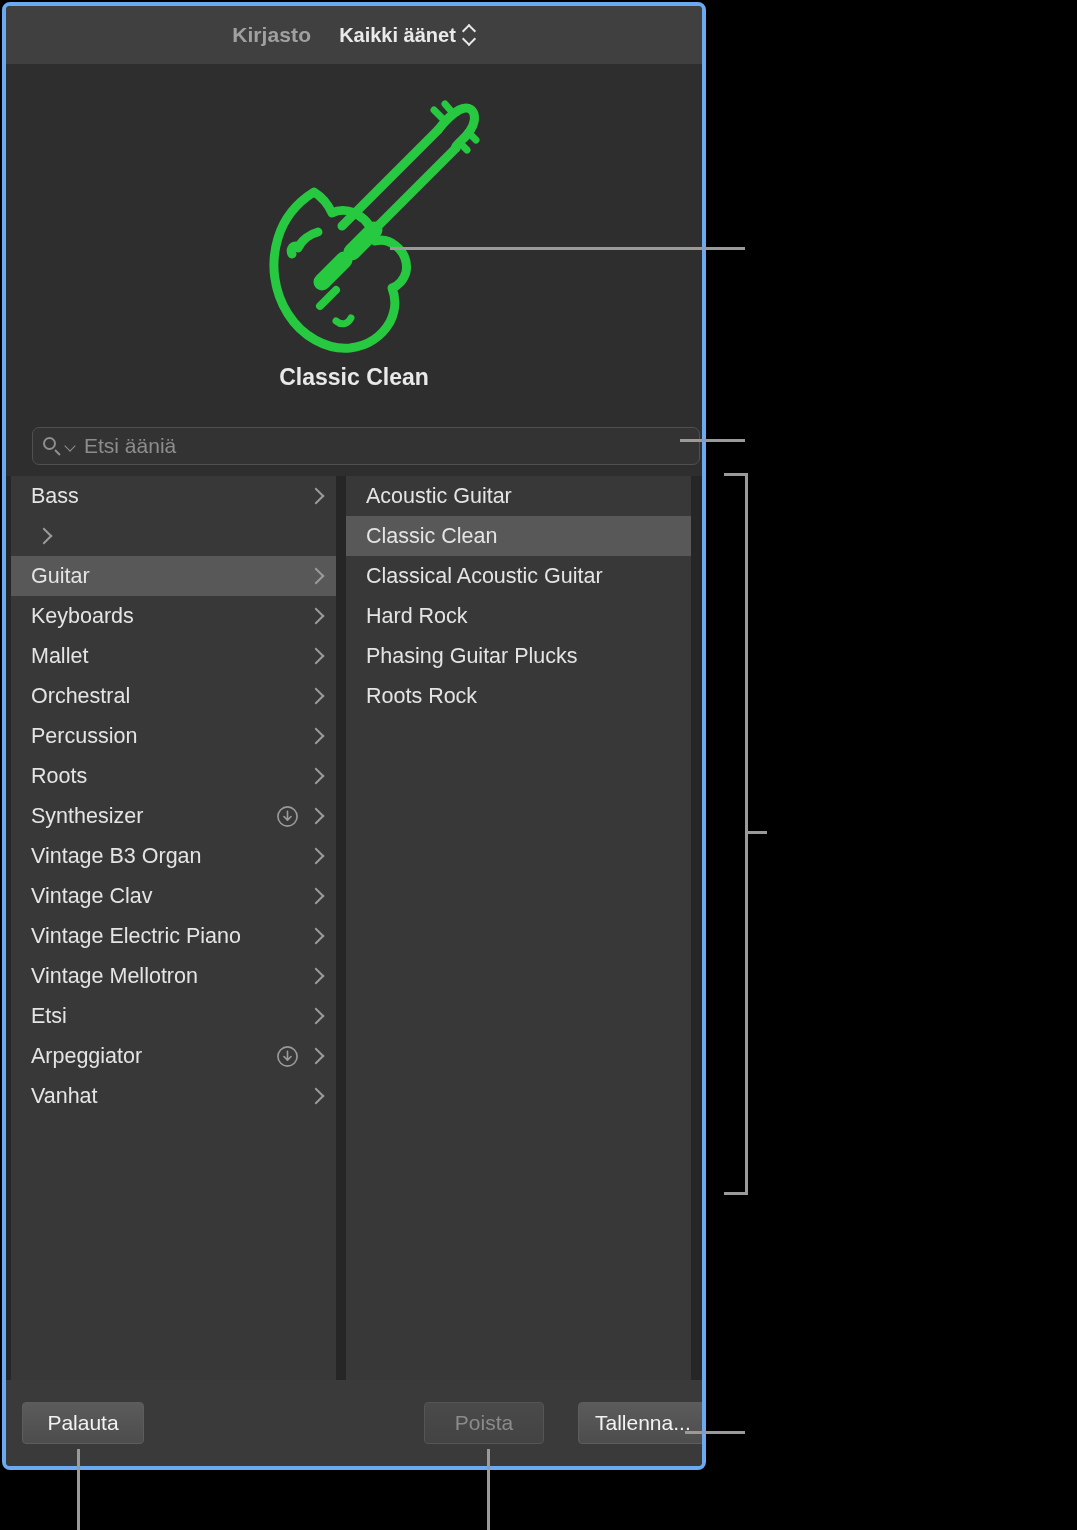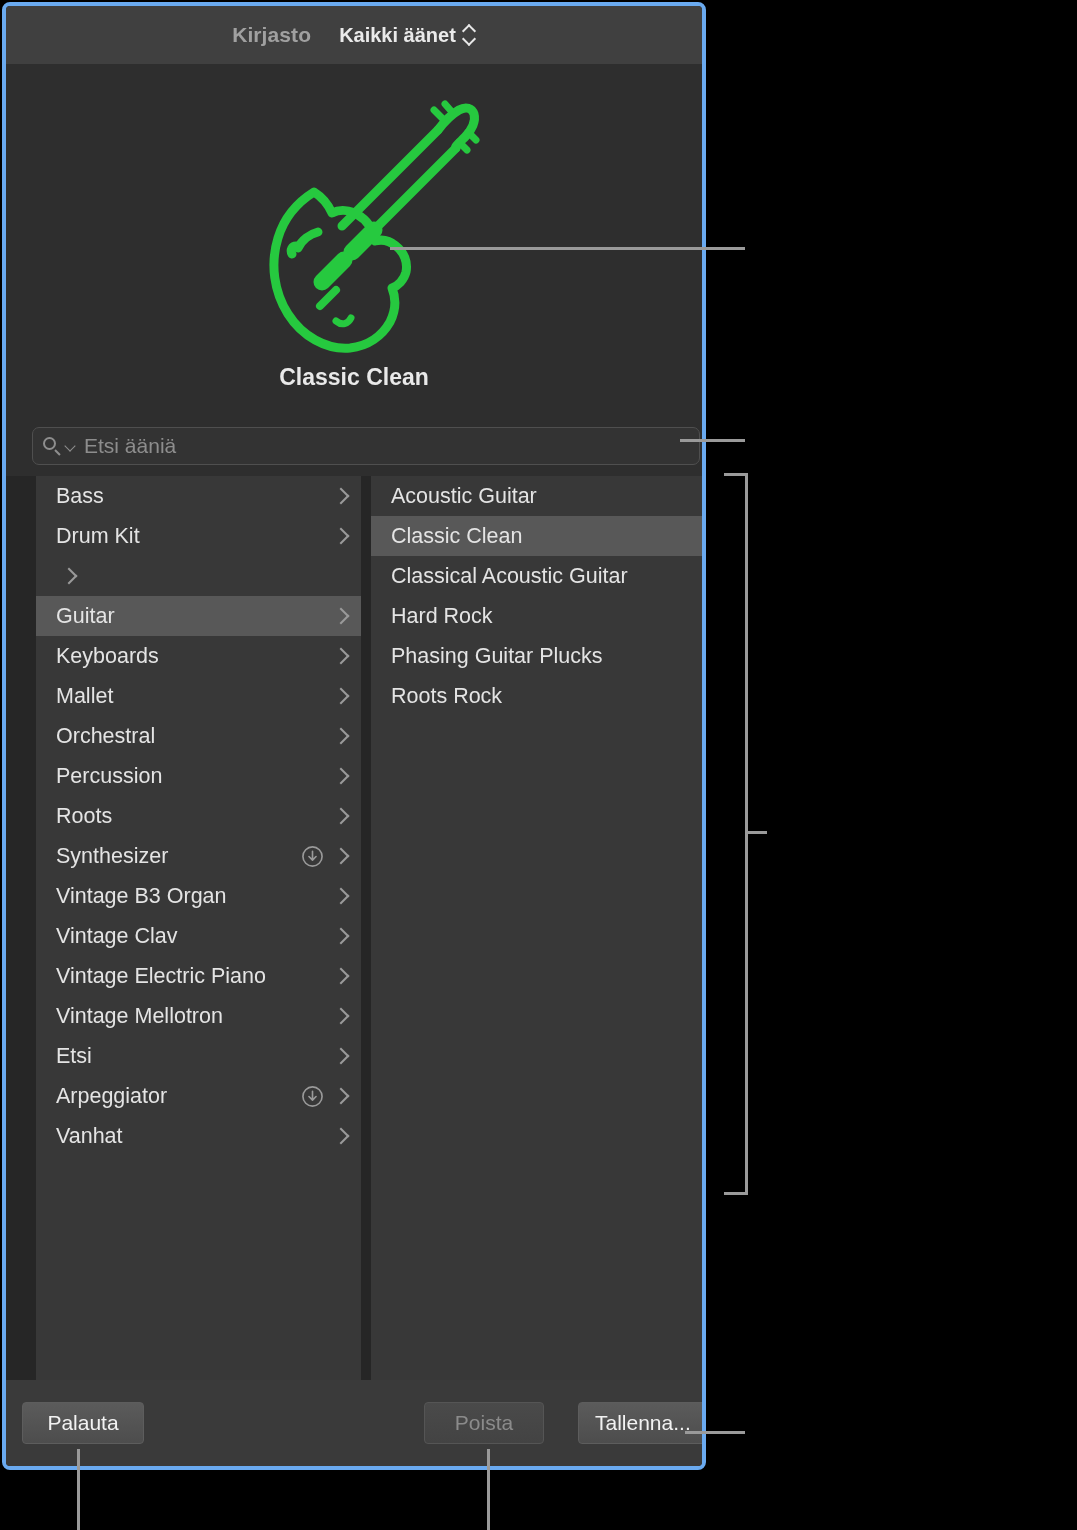--- a/index.html
+++ b/index.html
@@ -173,21 +173,20 @@
     width: 696px;
     height: 904px;
     background: #262626;
   }
   .column {
     position: absolute;
     top: 0;
     height: 904px;
     background: #383838;
     overflow: hidden;
-    margin-left: 25px;
   }
   #category-column { left: 5px;   width: 325px; }
   #patch-column    { left: 340px; width: 345px; }
 
   .list-row {
     position: relative;
     height: 40px;
     display: flex;
     align-items: center;
     padding: 0 14px 0 20px;
@@ -336,24 +335,20 @@
     <span id="search-placeholder">Etsi ääniä</span>
   </div>
 
   <div id="browser">
     <div id="category-column" class="column">
         <div class="list-row">
           <span class="row-label">Bass</span>
           <span class="disclosure"></span>
         </div>
         <div class="list-row">
-          <span class="row-label">Drum Kit</span>
-          <span class="disclosure"></span>
-        </div>
-        <div class="list-row">
           <span class="disclosure"></span>
         </div>
         <div class="list-row selected">
           <span class="row-label">Guitar</span>
           <span class="disclosure"></span>
         </div>
         <div class="list-row">
           <span class="row-label">Keyboards</span>
           <span class="disclosure"></span>
         </div>

